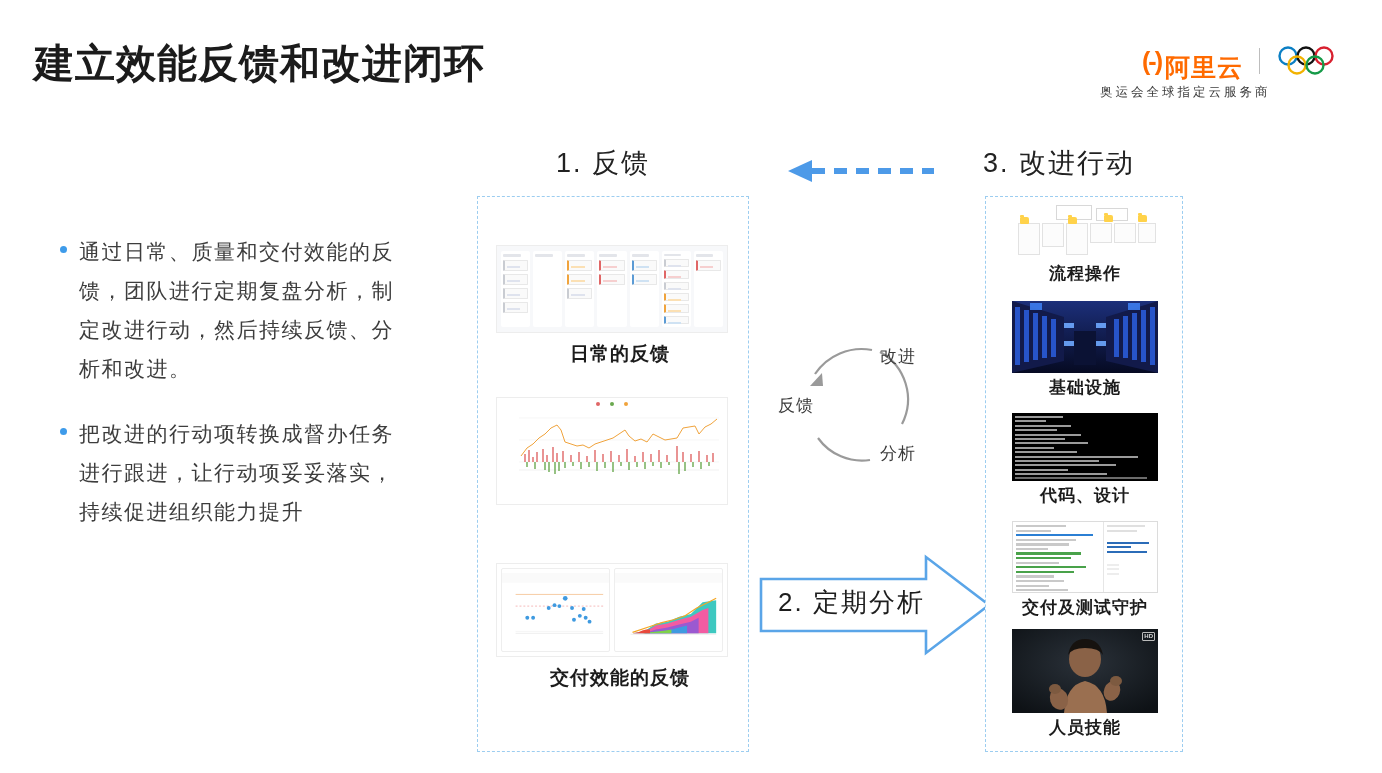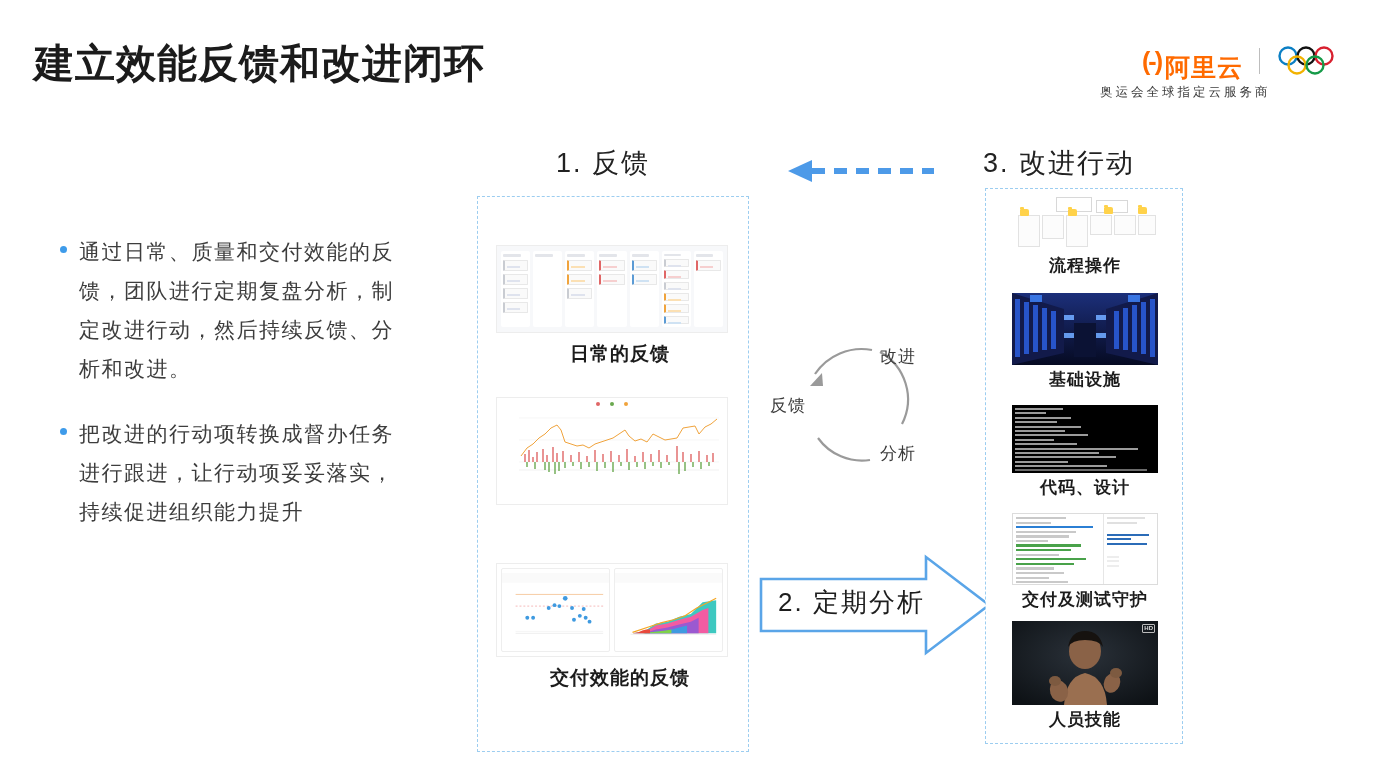--- a/index.html
+++ b/index.html
@@ -224,21 +224,21 @@
     width: 200px;
     height: 152px;
   }
   .cycle-label {
     position: absolute;
     font-size: 17px;
     color: #3a3a3a;
     letter-spacing: 1px;
     white-space: nowrap;
   }
-  #cycle-feedback { left: 8px; top: 64px; }
+  #cycle-feedback { left: 16px; top: 64px; }
   #cycle-improve  { left: 118px; top: 15px; font-family: Liberation Mono, monospace; }
   #cycle-analyze  { left: 118px; top: 112px; }
 
   
   .dashed-arrow {
     position: absolute;
     left: 786px;
     top: 158px;
     width: 150px;
     height: 26px;
@@ -257,21 +257,21 @@
     font-size: 26px;
     letter-spacing: 2px;
     color: #1d1d1d;
     white-space: nowrap;
   }
 
   
   .action-box {
     position: absolute;
     left: 985px;
-    top: 188px;
+    top: 196px;
     width: 198px;
     height: 556px;
     border: 1.5px dashed #9ccdf0;
     box-sizing: border-box;
     background: #fff;
   }
   .act-item {
     position: absolute;
     left: 0;
     width: 198px;

